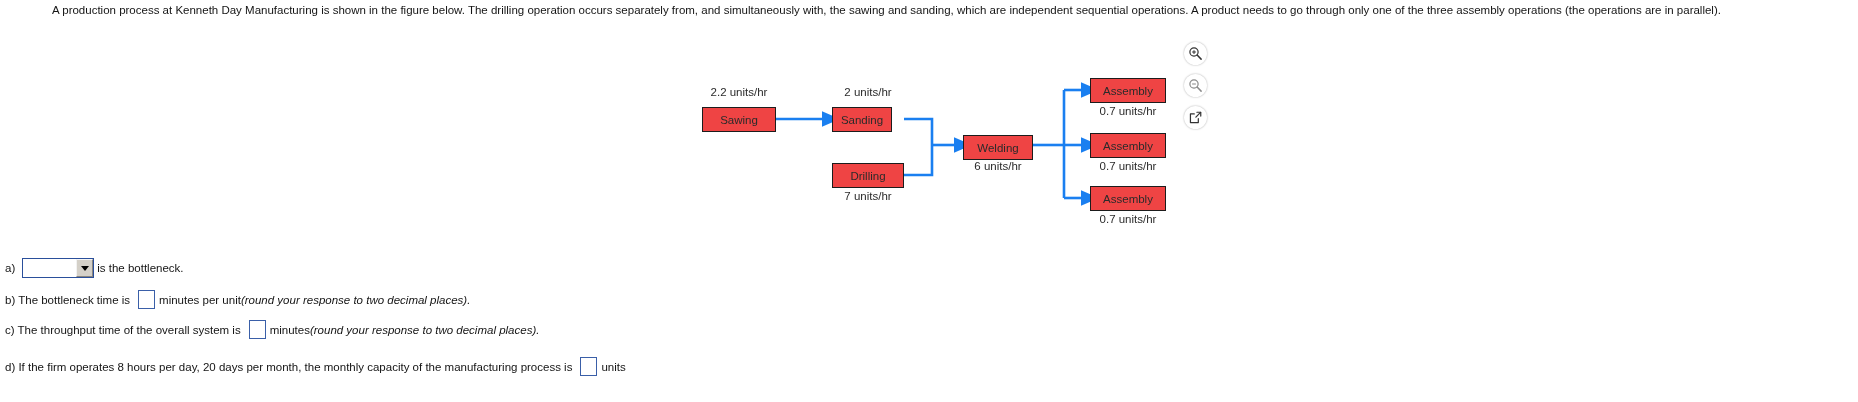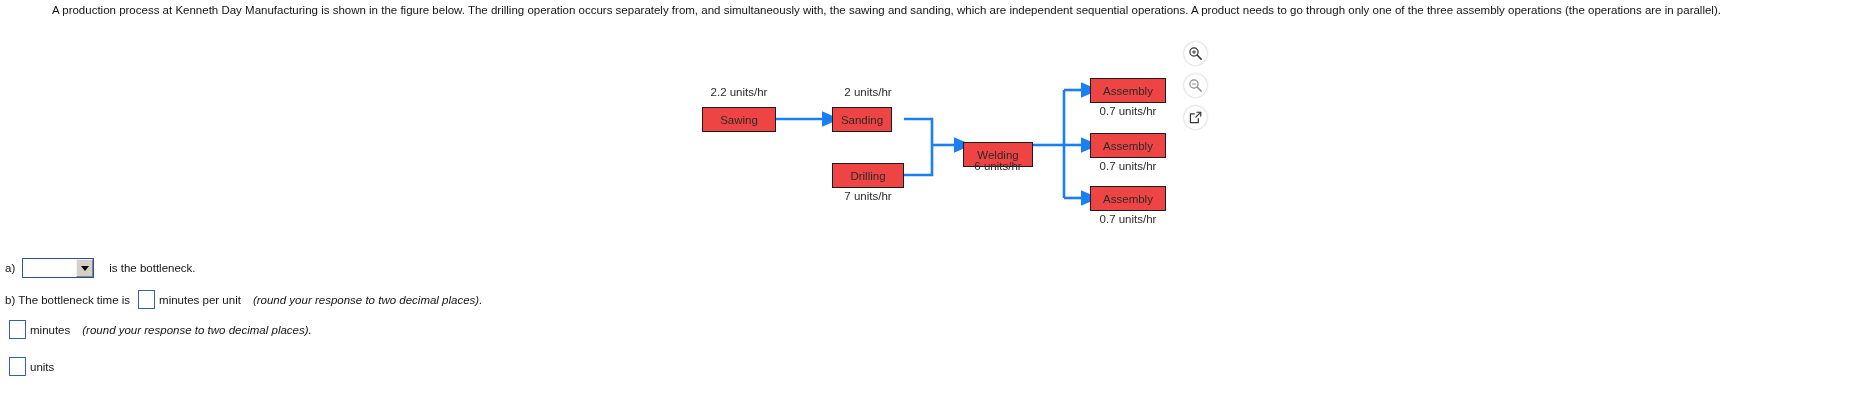--- a/index.html
+++ b/index.html
@@ -78,21 +78,21 @@
   .answer-line {
     position: absolute;
     font-size: 11.5px;
     color: #141414;
     white-space: nowrap;
     display: flex;
     align-items: center;
     line-height: 14px;
   }
   .answer-line .lbl { margin-right: 4px; }
-  .answer-line .tail { margin-left: 12px; }
+  .answer-line .tail { margin-left: 0; }
   .ital { font-style: italic; text-align: center; }
 
   
   .dd {
     display: inline-flex;
     align-items: stretch;
     width: 72px;
     height: 20px;
     border: 1.4px solid #2a4f9b;
     background: #ffffff;
@@ -174,21 +174,21 @@
 
   <div class="rate-label" style="left:702px;top:86px;width:74px;">2.2 units/hr</div>
   <div class="node-box" style="left:702px;top:107px;width:74px;height:25px;">Sawing</div>
 
   <div class="rate-label" style="left:832px;top:86px;width:72px;">2 units/hr</div>
   <div class="node-box" style="left:832px;top:107px;width:60px;height:25px;">Sanding</div>
 
   <div class="node-box" style="left:832px;top:163px;width:72px;height:25px;">Drilling</div>
   <div class="rate-label" style="left:832px;top:190px;width:72px;">7 units/hr</div>
 
-  <div class="node-box" style="left:963px;top:142px;width:70px;height:25px;">Welding</div>
+  <div class="node-box" style="left:963px;top:135px;width:70px;height:25px;">Welding</div>
   <div class="rate-label" style="left:963px;top:160px;width:70px;">6 units/hr</div>
 
   <div class="node-box" style="left:1090px;top:78px;width:76px;height:25px;">Assembly</div>
   <div class="rate-label" style="left:1090px;top:105px;width:76px;">0.7 units/hr</div>
 
   <div class="node-box" style="left:1090px;top:133px;width:76px;height:25px;">Assembly</div>
   <div class="rate-label" style="left:1090px;top:160px;width:76px;">0.7 units/hr</div>
 
   <div class="node-box" style="left:1090px;top:186px;width:76px;height:25px;">Assembly</div>
   <div class="rate-label" style="left:1090px;top:213px;width:76px;">0.7 units/hr</div>
@@ -229,21 +229,23 @@
 </div>
 
 <div class="answer-line" style="left:5px;top:290px;">
   <span class="lbl">b) The bottleneck time is</span>
   <span class="ans-input"></span>
   <span>minutes per unit</span>
   <span class="tail ital">(round your response to two decimal places).</span>
 </div>
 
 <div class="answer-line" style="left:5px;top:320px;">
+  <span class="lbl">c) The throughput time of the overall system is</span>
   <span class="ans-input"></span>
   <span>minutes</span>
   <span class="tail ital">(round your response to two decimal places).</span>
 </div>
 
 <div class="answer-line" style="left:5px;top:357px;">
+  <span class="lbl">d) If the firm operates 8 hours per day, 20 days per month, the monthly capacity of the manufacturing process is</span>
   <span class="ans-input"></span>
   <span>units</span>
 </div>
 
 </body></html>

